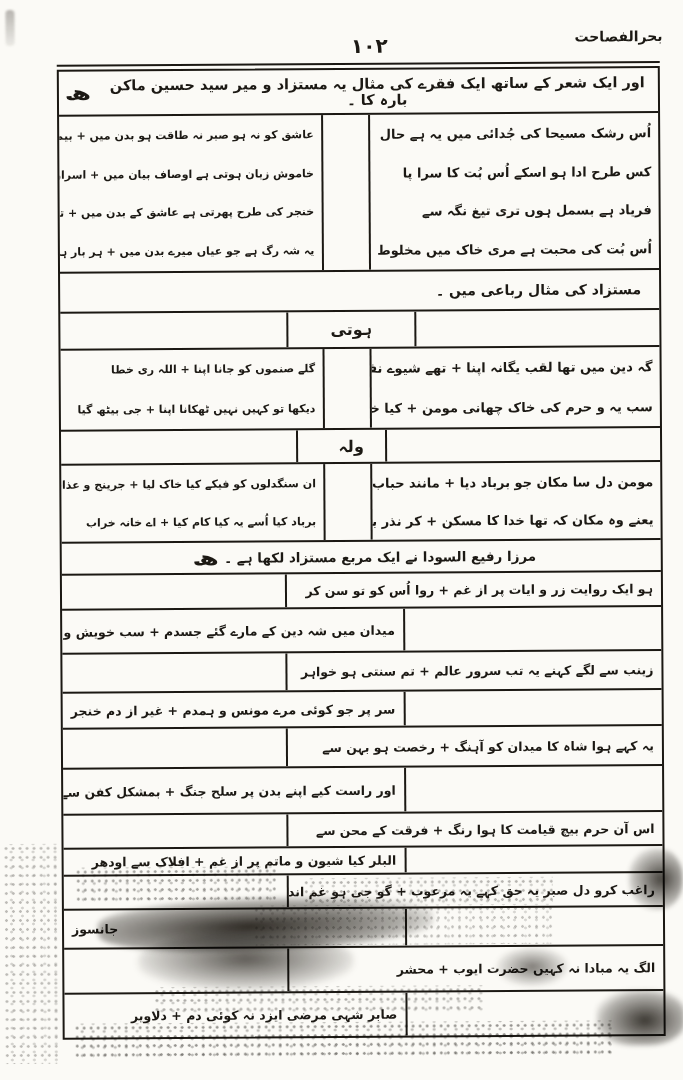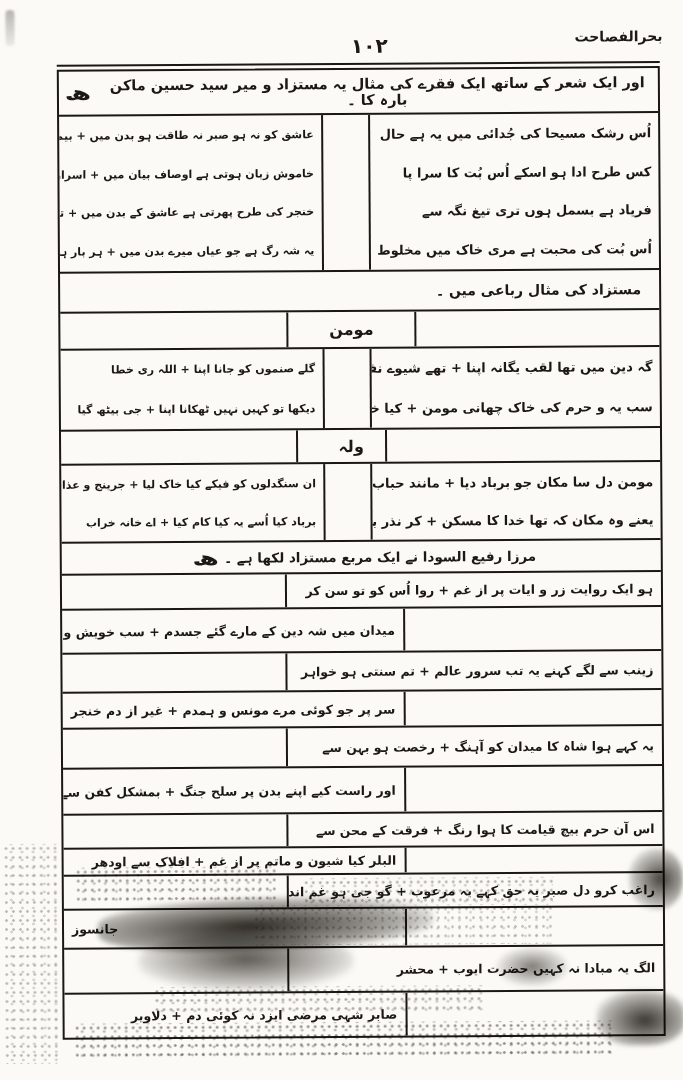--- a/index.html
+++ b/index.html
@@ -138,21 +138,21 @@
           <div class="vline">یہ شہ رگ ہے جو عیاں میرے بدن میں + ہر بار ہی گویا</div>
         </div>
       </div>
 
       <div class="row r-head">
         <span class="txt">مستزاد کی مثال رباعی میں ۔</span>
       </div>
 
       <div class="row r-label lab1">
         <div class="cell lbl-side-a"></div>
-        <div class="cell lbl-mid-a">مومن</div>
+        <div class="cell lbl-mid-a">ہوتی</div>
         <div class="cell lbl-side-a2"></div>
       </div>
 
       <div class="row stz2">
         <div class="cell st-right">
           <div class="vline">گہ دین میں تھا لقب یگانہ اپنا + تھے شیوے نفاق</div>
           <div class="vline">سب یہ و حرم کی خاک چھانی مومن + کیا خاک کمیں</div>
         </div>
         <div class="cell st-mid"></div>
         <div class="cell st-left">

